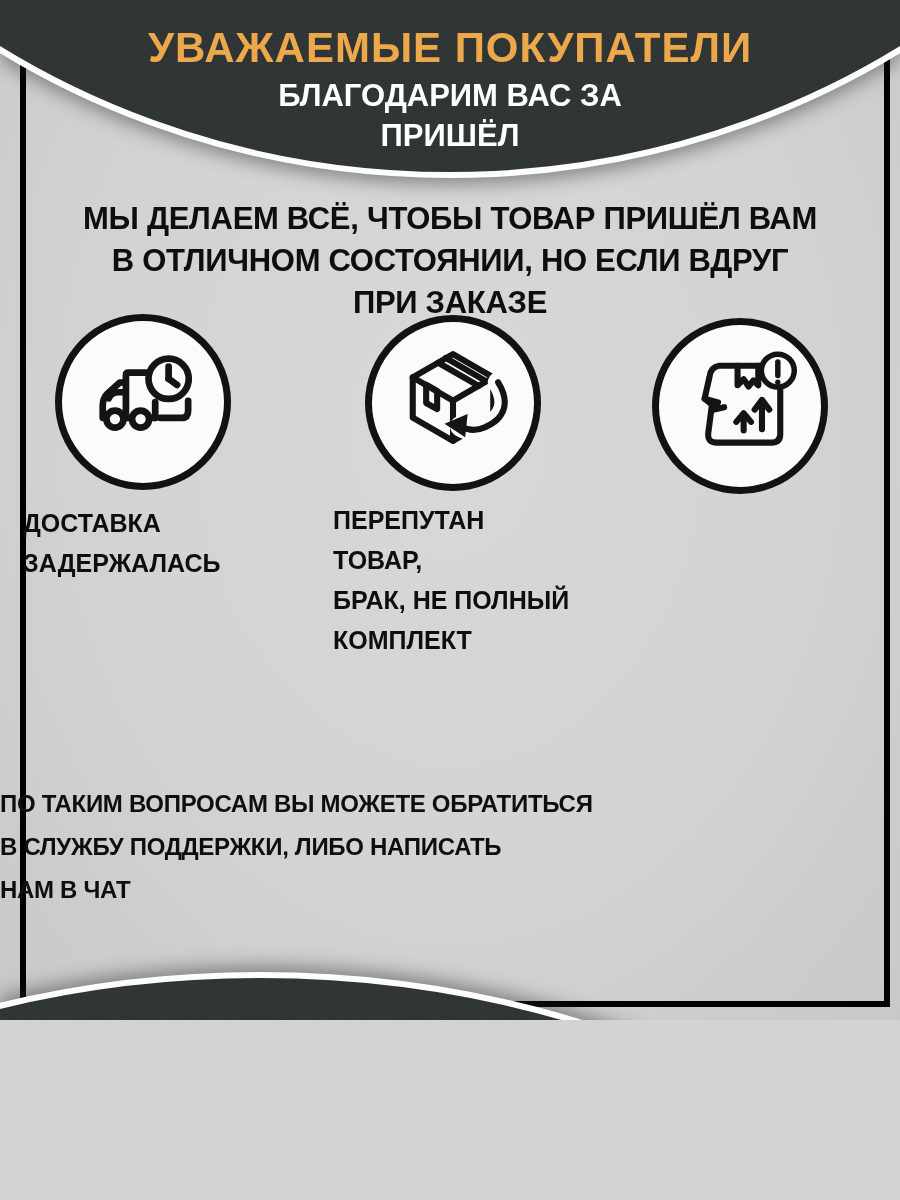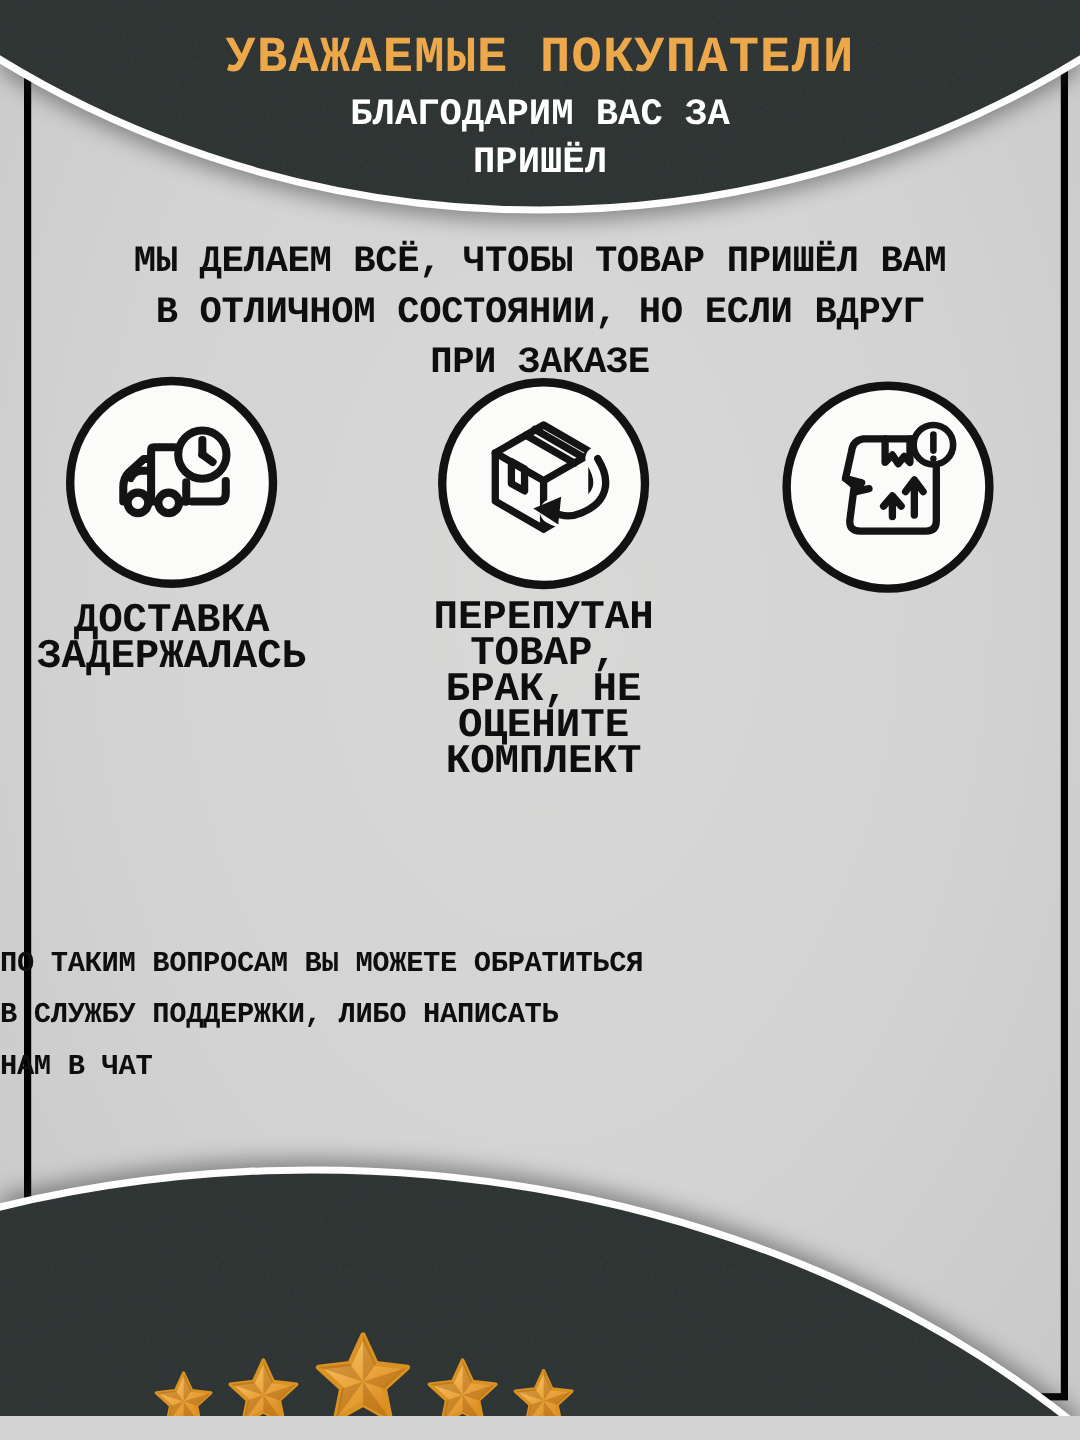--- a/index.html
+++ b/index.html
@@ -1,34 +1,34 @@
 <!DOCTYPE html>
 <html><head>
 <meta charset="utf-8">
 <style>
   html,body{margin:0;padding:0;background:#d2d3d2;}
   .canvas{
-    position:relative;width:900px;height:1180px;overflow:hidden;
+    position:relative;width:900px;height:1020px;overflow:hidden;
     background:radial-gradient(ellipse at 50% 42%, #d8d8d7 0%, #d2d3d2 55%, #c7c8c7 100%);
-    font-family:Liberation Mono, monospace;font-weight:700;
+    font-family:Liberation Sans, sans-serif;font-weight:700;
   }
   .frame{position:absolute;left:20px;top:16px;right:10px;bottom:13px;border:6px solid #000;z-index:1;}
   .hdr-svg{position:absolute;top:0;left:0;z-index:2;filter:drop-shadow(0 6px 9px rgba(35,35,35,.45));}
   .ftr-svg{position:absolute;top:970px;left:0;z-index:2;filter:drop-shadow(0 -6px 9px rgba(35,35,35,.45));}
   .pre{white-space:pre-line;}
   .header-title{position:absolute;top:24px;left:0;width:100%;text-align:center;
     font-size:42px;letter-spacing:1px;color:#ECA84A;z-index:3;}
   .header-subtitle{position:absolute;top:76px;left:0;width:100%;text-align:center;
     font-size:31px;line-height:40px;color:#ffffff;z-index:3;}
   .intro{position:absolute;top:198px;left:0;width:100%;text-align:center;
     font-size:31px;line-height:42px;color:#0e0e0e;z-index:2;letter-spacing:-0.3px;}
   .issue-circle{position:absolute;width:162px;height:162px;border:7px solid #121212;border-radius:50%;
     background:#fbfbfa;display:flex;align-items:center;justify-content:center;z-index:2;}
   .c1{left:55px;top:314px;} .c2{left:365px;top:315px;} .c3{left:652px;top:318px;}
-  .issue-label{position:absolute;text-align:center;font-size:34px;line-height:30px;color:#0e0e0e;z-index:2;}
+  .issue-label{position:absolute;font-size:25px;line-height:40px;color:#0e0e0e;z-index:2;}
   .l1{left:23px;top:503px;width:240px;} .l2{left:333px;top:500px;width:240px;} .l3{left:620px;top:505px;width:240px;}
   .headline{position:absolute;top:640px;left:0;width:100%;text-align:center;
     font-size:46px;line-height:53px;color:#0e0e0e;z-index:2;letter-spacing:-0.5px;}
   .support{position:absolute;top:782px;left:0;width:100%;text-align:left;
     font-size:24px;line-height:43px;color:#0e0e0e;z-index:2;letter-spacing:-0.3px;}
   .footer-text{position:absolute;top:1033px;left:0;width:560px;text-align:center;
     font-size:35px;line-height:45px;color:#ffffff;z-index:3;}
   .stars{position:absolute;left:108px;top:1100px;width:390px;height:94px;z-index:3;
     display:flex;align-items:flex-end;justify-content:center;gap:9px;}
   .stars svg{display:block;}
@@ -112,21 +112,21 @@
         <path d="M44,13 L77,32"></path>
         <path d="M38,17 L71,36"></path>
         <path d="M28,35 V50 L37,55 V40 Z"></path>
         <path d="M87,33 C97,49 93,63 76,70 C69,73 62,72.5 56,69" stroke="#fbfbfa" stroke-width="17"></path>
         <path d="M87,33 C97,49 93,63 76,70 C69,73 62,72.5 56,69"></path>
         <polygon points="43,67 62,59 60,78" fill="#141414" stroke="none"></polygon>
       </g>
     </svg>
   </div>
   <div class="issue-label l2 pre">ПЕРЕПУТАН ТОВАР,
-БРАК, НЕ ОЦЕНИТЕ
+БРАК, НЕ ПОЛНЫЙ
 КОМПЛЕКТ</div>
 
   <div class="issue-circle c3">
     <svg class="icon-svg" width="122" height="122" viewBox="0 0 100 100">
       <g stroke="#141414" stroke-width="5" fill="none" stroke-linecap="round" stroke-linejoin="round">
         <path d="M33,17 H76 Q83,17 83,24 V73 Q83,80 76,80 H31 Q23,80 24,72 L27,49 L21,44 L25,26 Q26,18 33,17 Z"></path>
         <path d="M48,17 V33 L53,28 L57,34 L61,29 L65,33 V17"></path>
         <path d="M21,44 L32,47 L28,53 L37,51"></path>
         <path d="M53,70 V57"></path>
         <path d="M47,63 L53,56 L59,63"></path>

